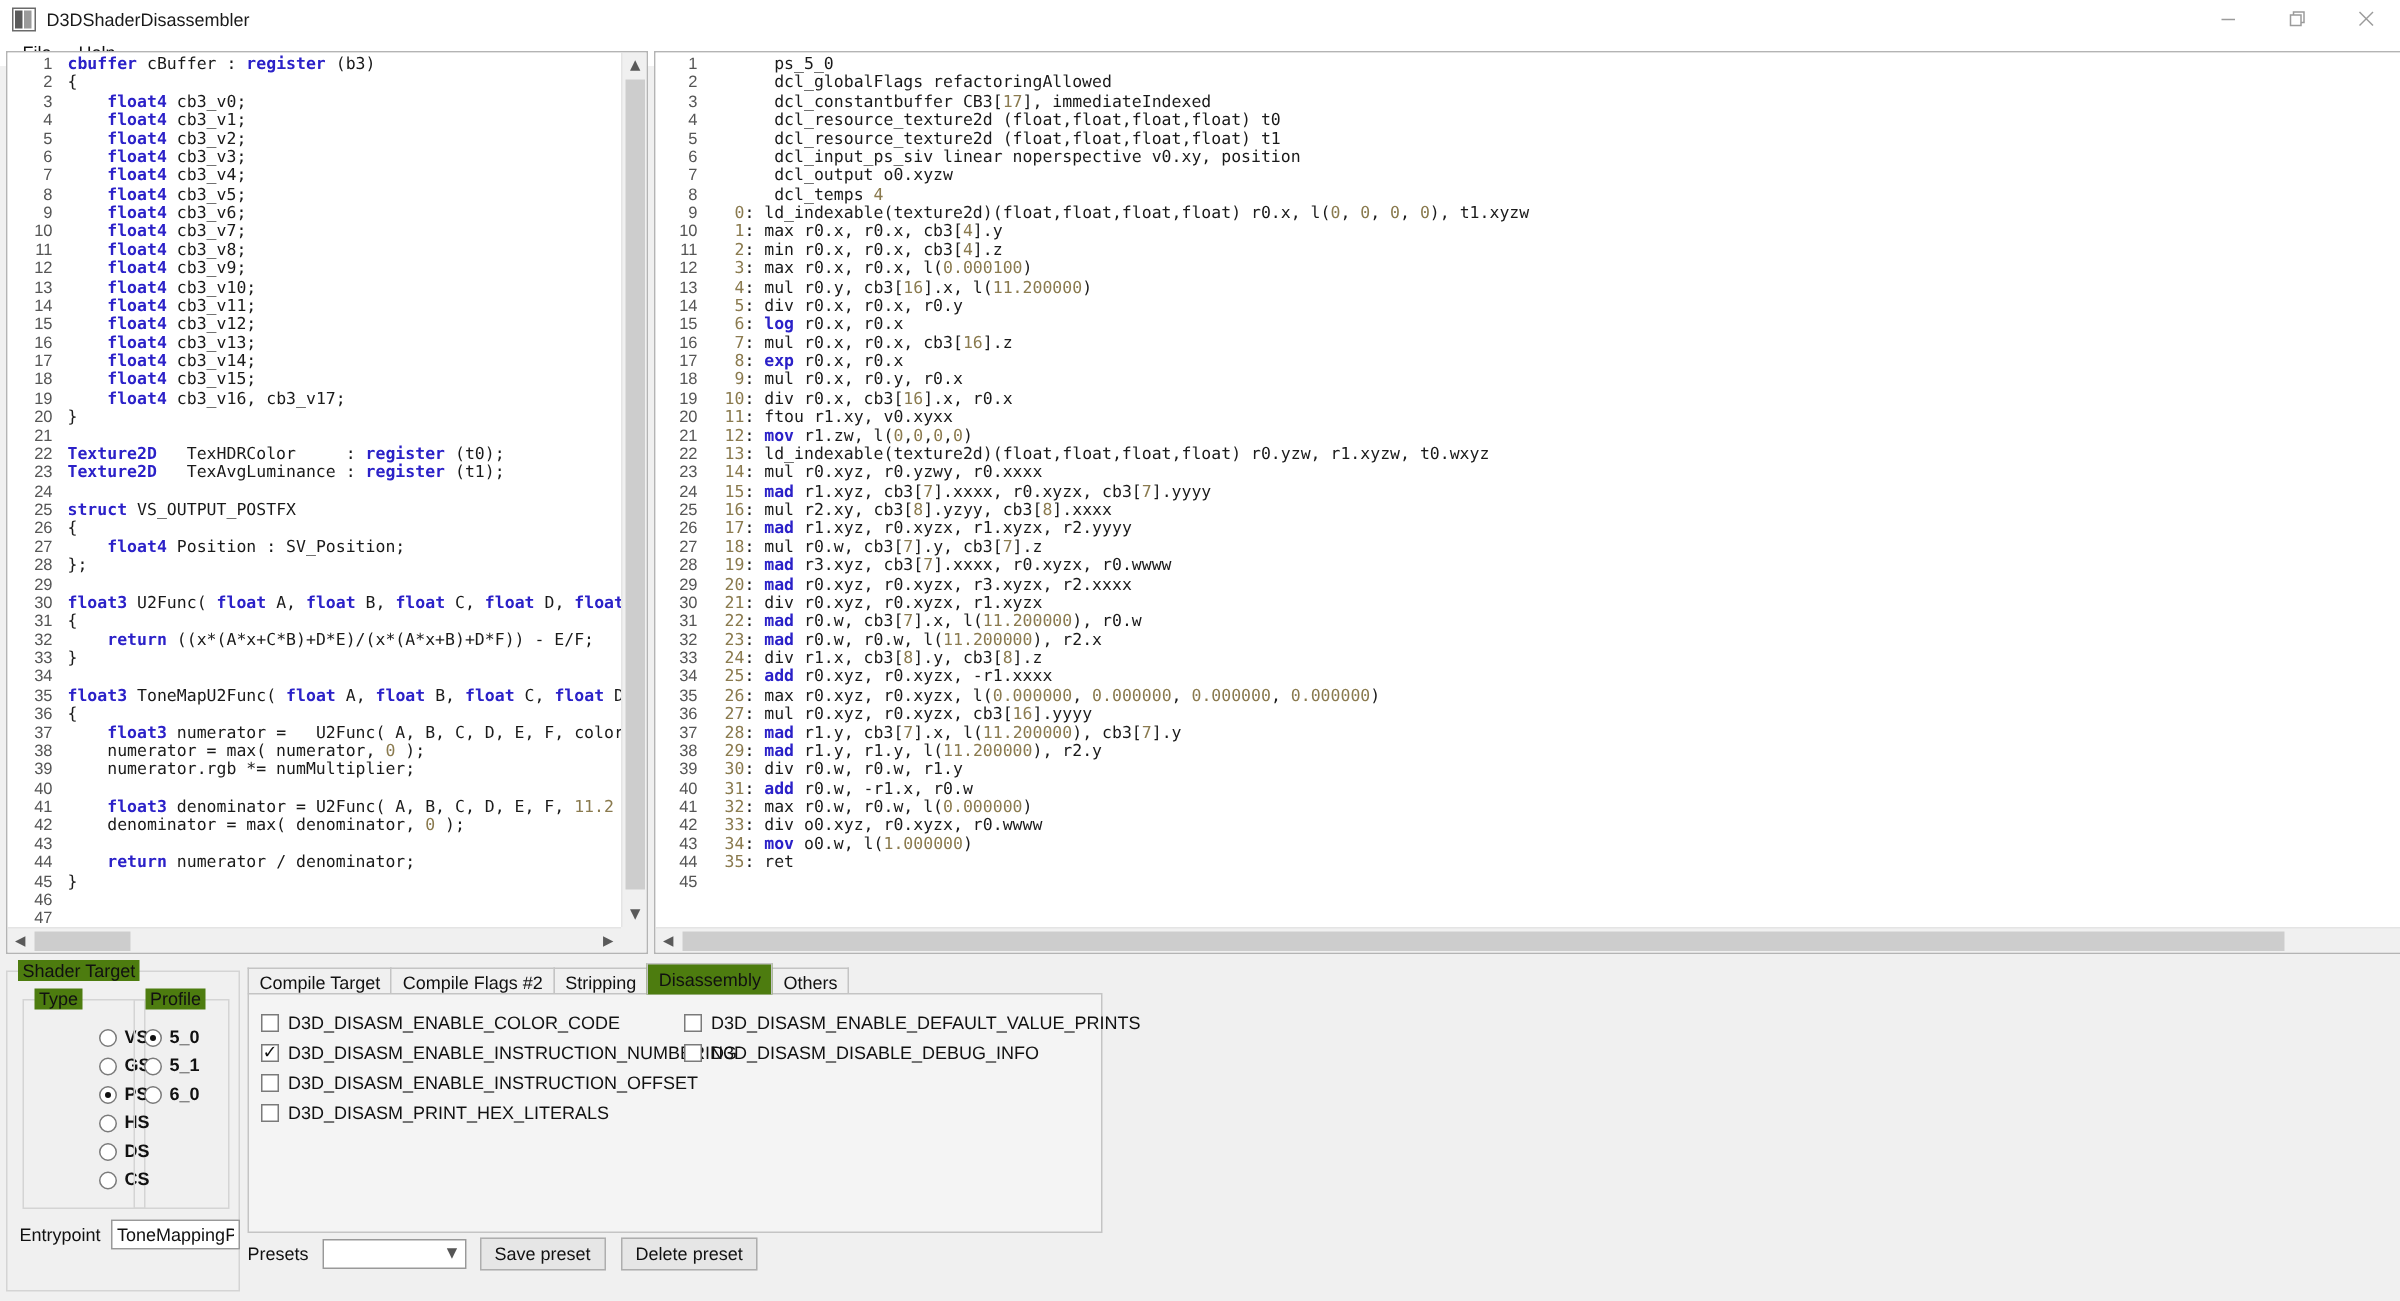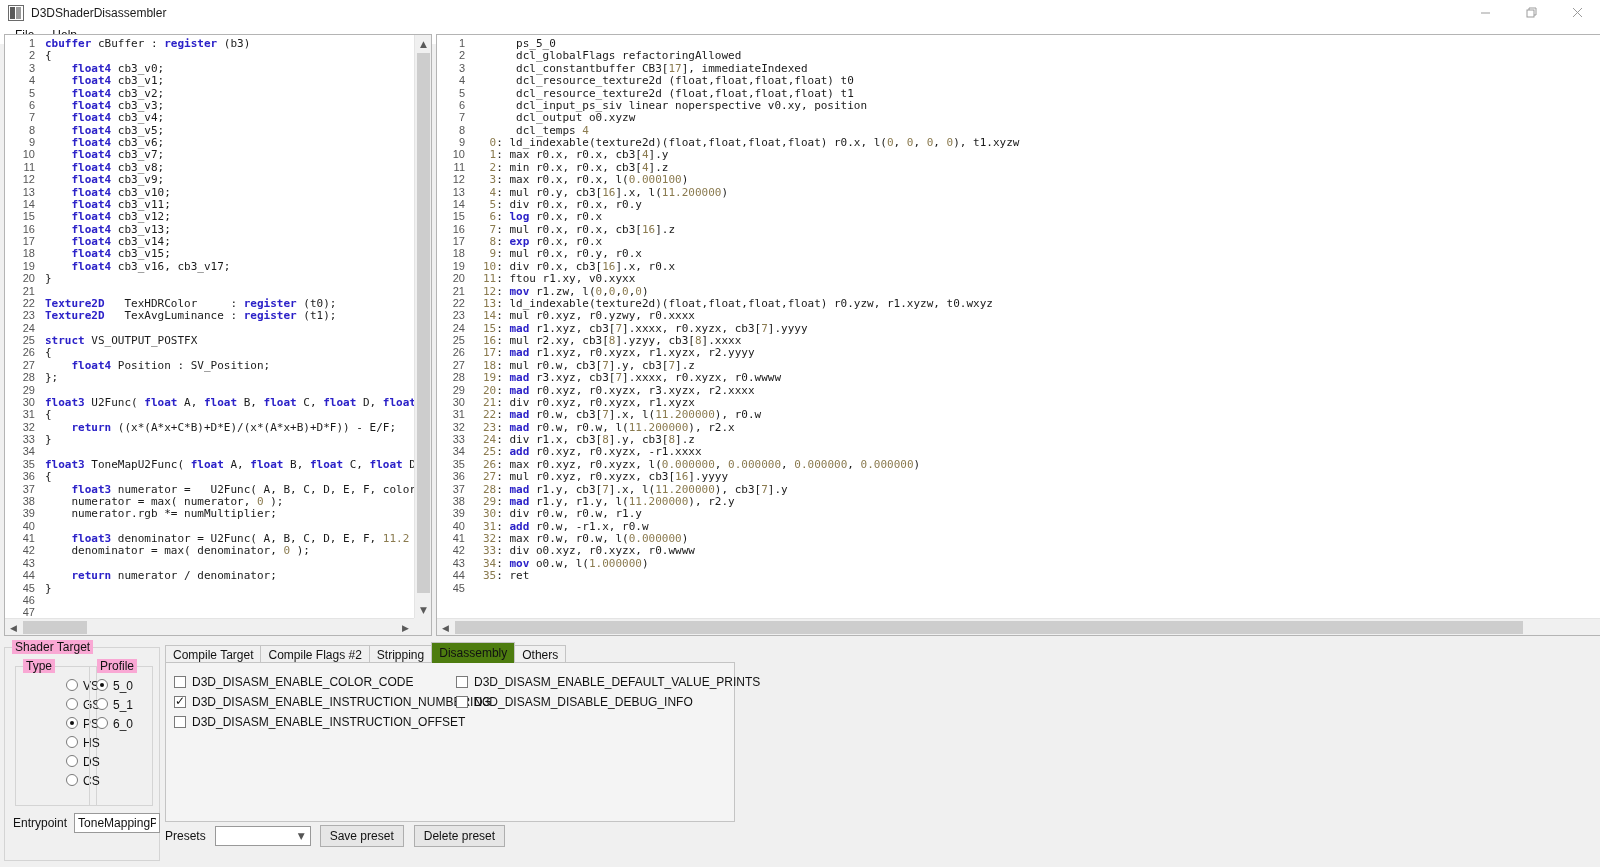--- a/index.html
+++ b/index.html
@@ -107,28 +107,28 @@
     position: absolute; top: 2px; height: 13px; background: #cdcdcd;
   }
 
   
   .bottom { position: absolute; left: 0; top: 637px; width: 1600px; height: 230px; background: #f0f0f0; }
 
   .groupbox {
     position: absolute; border: 1px solid #d4d4d4;
   }
   .groupbox > .gb-title {
-    position: absolute; top: -8px; left: 7px; background: #f9a8d4;
+    position: absolute; top: -8px; left: 7px; background: #4d7c0f;
     padding: 0 3px; font-size: 12px; color: #111;
   }
   .gb-shader { left: 4px; top: 10px; width: 156px; height: 214px; }
   .gb-type    { left: 10px; top: 18px; width: 82px;  height: 140px; padding-left: 44px; }
   .gb-profile { left: 84px; top: 18px; width: 64px;  height: 140px; }
 
-  .radio-row { display: flex; align-items: flex-start; height: 19px; padding-left: 6px; }
+  .radio-row { display: flex; align-items: flex-end; height: 19px; padding-left: 6px; font-weight: bold; }
   .radio {
     width: 12px; height: 12px; border-radius: 50%;
     border: 1px solid #7a7a7a; background: #fff; margin-right: 5px;
     position: relative; flex: none;
   }
   .radio.on::after {
     content:""; position: absolute; left: 3px; top: 3px;
     width: 4px; height: 4px; border-radius: 50%; background: #111;
   }
   .radio-label { font-size: 12px; color: #111; }
@@ -336,20 +336,24 @@
               <span class="cb-label">D3D_DISASM_ENABLE_COLOR_CODE</span>
             </div>
             <div class="cb-row">
               <span class="cbox on"></span>
               <span class="cb-label">D3D_DISASM_ENABLE_INSTRUCTION_NUMBERING</span>
             </div>
             <div class="cb-row">
               <span class="cbox"></span>
               <span class="cb-label">D3D_DISASM_ENABLE_INSTRUCTION_OFFSET</span>
             </div>
+            <div class="cb-row">
+              <span class="cbox"></span>
+              <span class="cb-label">D3D_DISASM_PRINT_HEX_LITERALS</span>
+            </div>
           </div>
         <div class="cb-col cb-col-2" id="cb-right">
             <div class="cb-row">
               <span class="cbox"></span>
               <span class="cb-label">D3D_DISASM_ENABLE_DEFAULT_VALUE_PRINTS</span>
             </div>
             <div class="cb-row">
               <span class="cbox"></span>
               <span class="cb-label">D3D_DISASM_DISABLE_DEBUG_INFO</span>
             </div>

